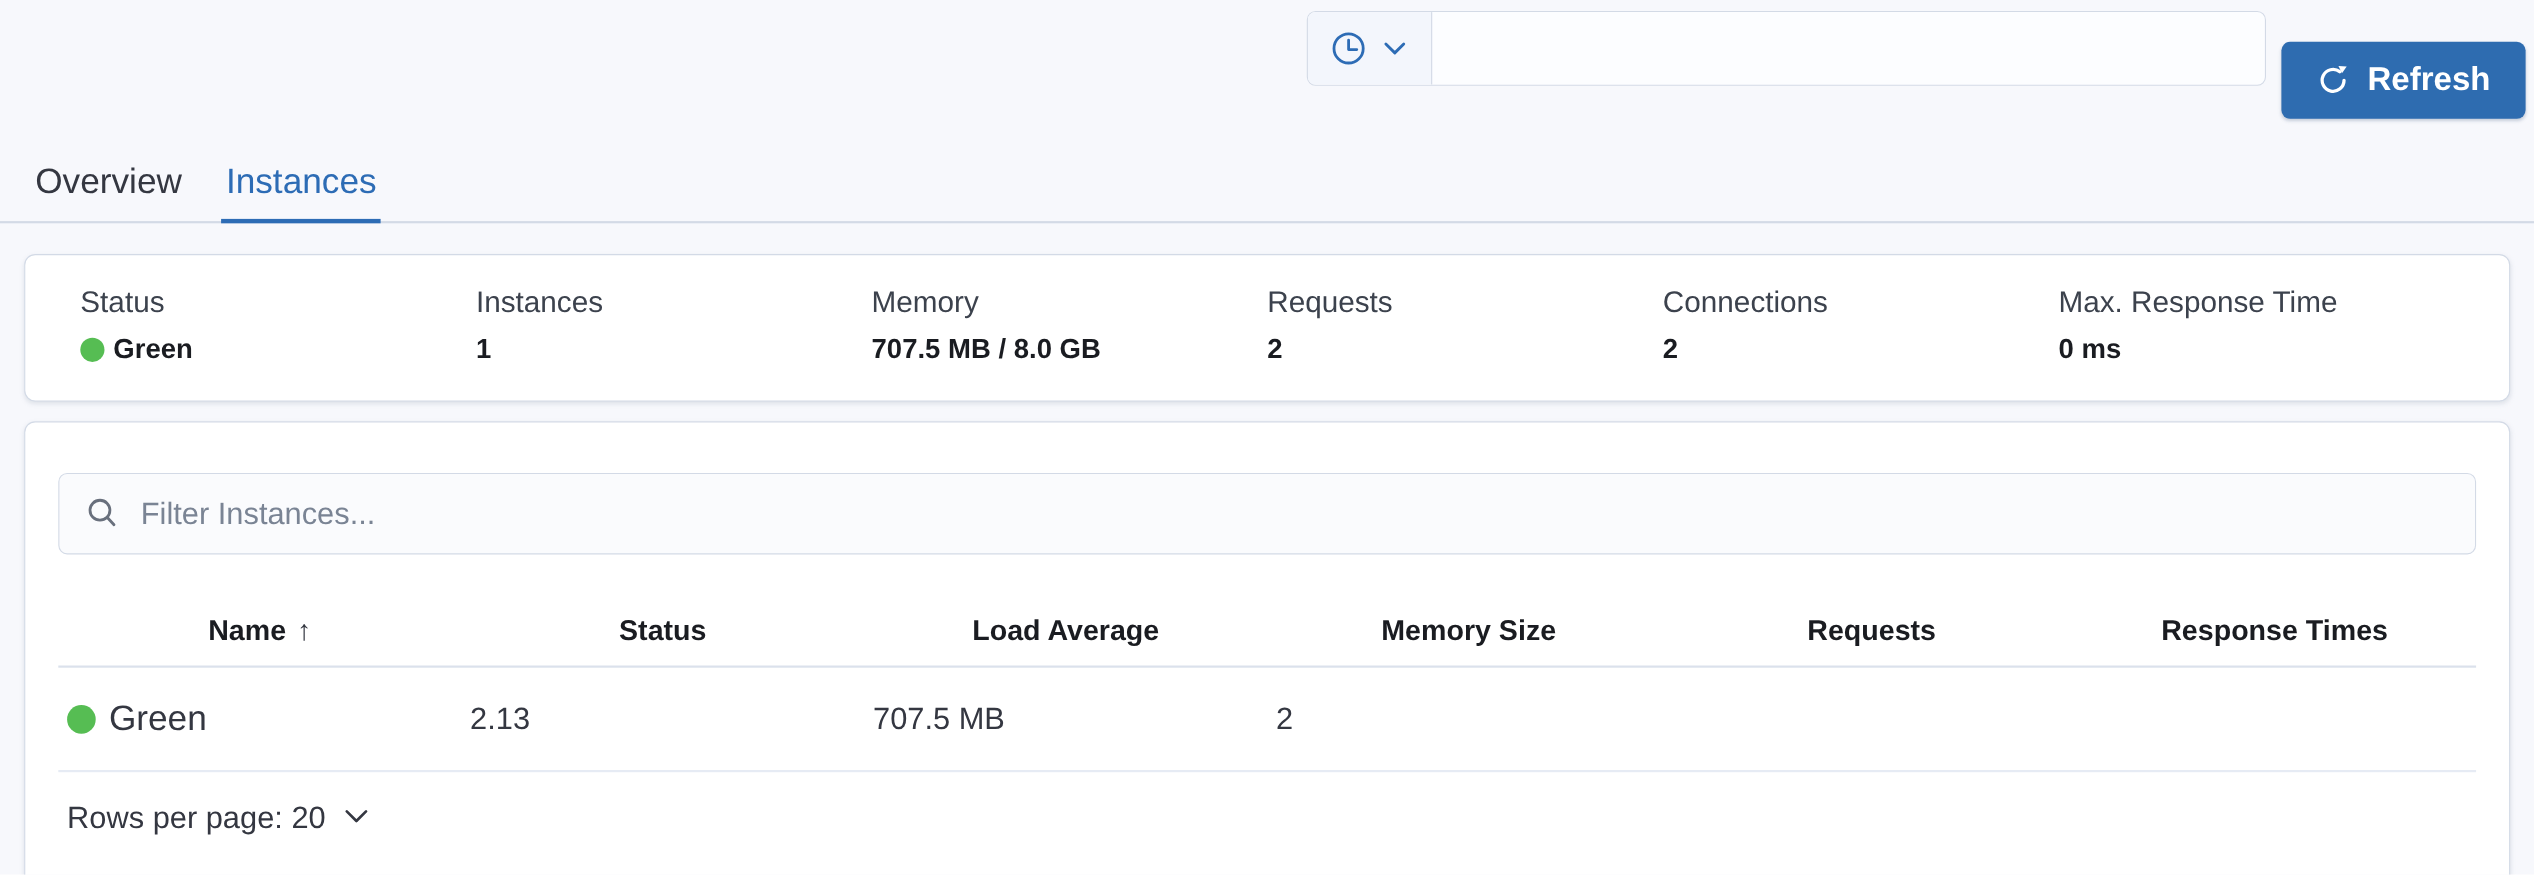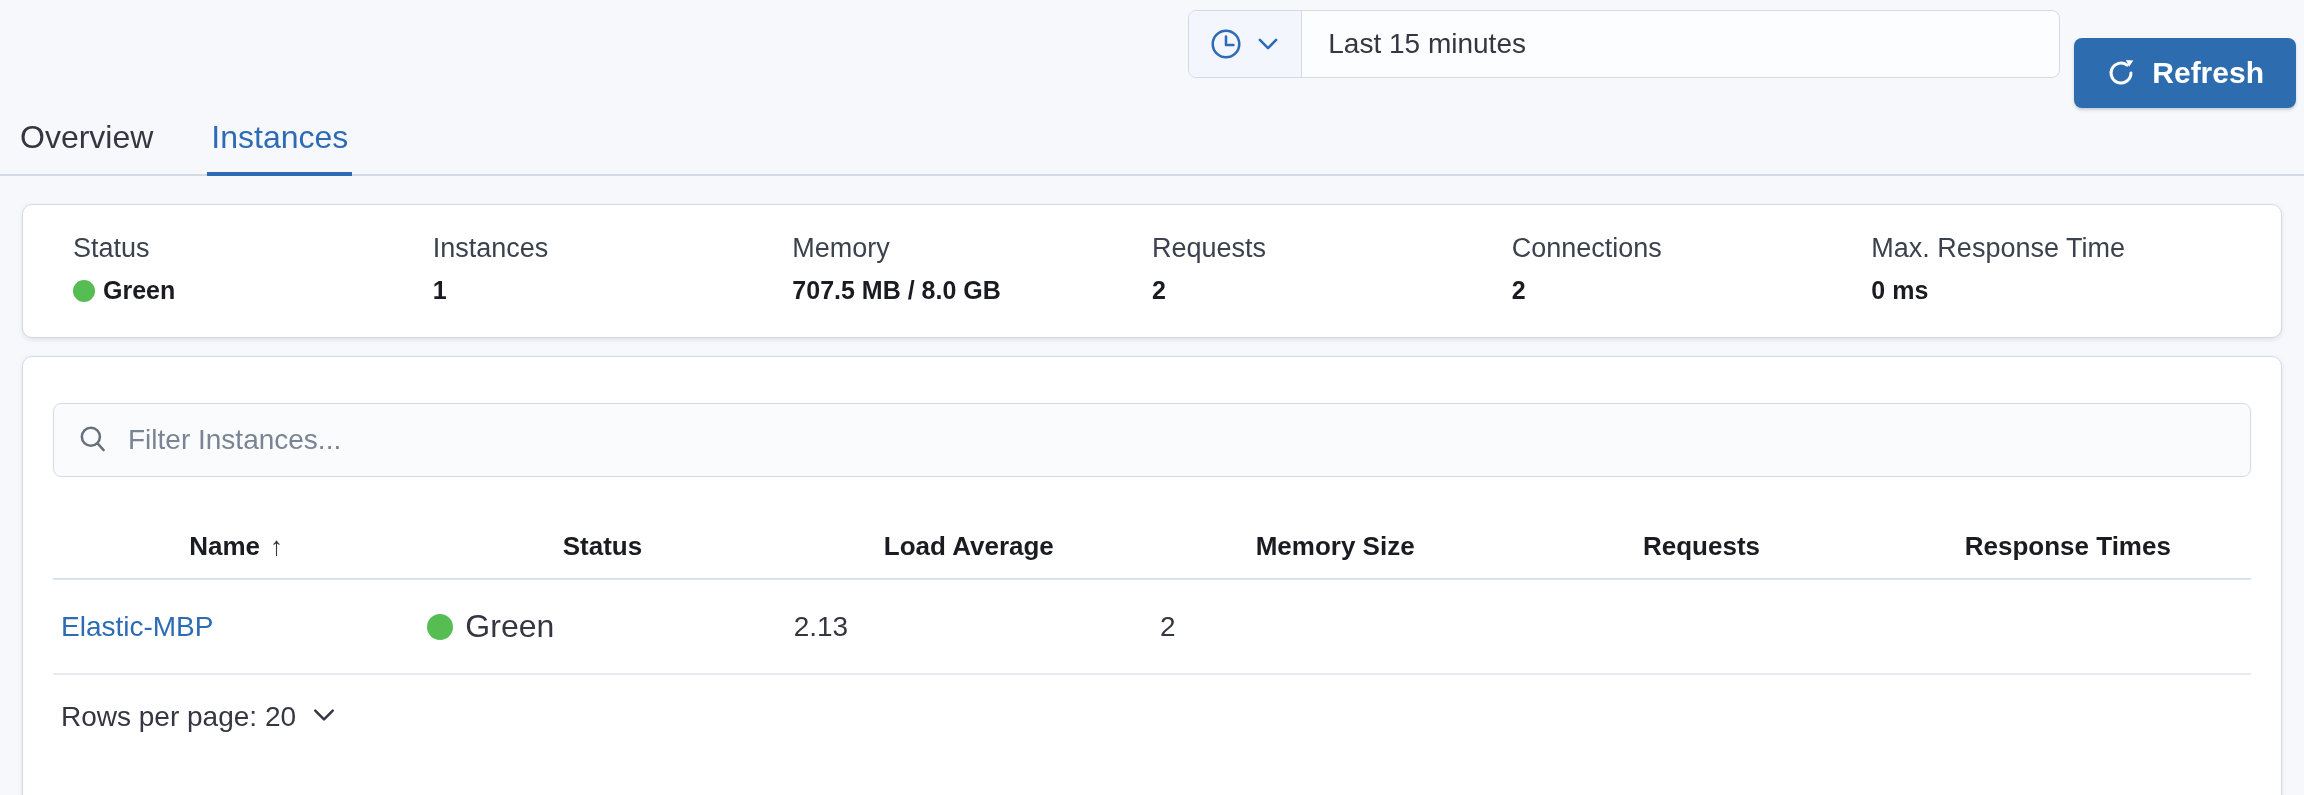--- a/index.html
+++ b/index.html
@@ -34,21 +34,21 @@
   .refresh-btn {
     display: flex; align-items: center; gap: 16px; height: 70px; padding: 0 32px;
     background: #2e6cb0; border: none; border-radius: 8px;
     color: #fff; font-size: 30px; font-weight: 600; cursor: pointer;
     font-family: "Liberation Sans", sans-serif;
     box-shadow: 0 2px 3px rgba(50,80,120,.25);
     margin-top: 28px;
   }
 
   
-  .tabs { display: flex; gap: 50px; padding-left: 16px; margin-top: 3px; border-bottom: 2px solid #d3dae6; }
+  .tabs { display: flex; gap: 32px; padding-left: 28px; margin-top: 30px; border-bottom: 2px solid #d3dae6; }
   .tab {
     font-size: 32px; padding: 8px 4px 16px; color: #343741; cursor: pointer;
     background: none; border: none; font-family: "Liberation Sans", sans-serif;
     border-bottom: 4px solid transparent; margin-bottom: -2px;
   }
   .tab.active { color: #2d6cb5; border-bottom-color: #2d6cb5; }
 
   
   .panel {
     margin: 28px 22px 0; background: #fff;
@@ -110,23 +110,20 @@
               <circle cx="16" cy="16" r="12.5" fill="none" stroke="#2d6cb5" stroke-width="2.4"></circle>
               <path d="M16 9v8h7" fill="none" stroke="#2d6cb5" stroke-width="2.4" stroke-linecap="round" stroke-linejoin="round"></path>
             </svg>
         </span>
         <span class="icon">
           <svg width="26" height="26" viewBox="0 0 16 16">
               <path d="M3 5.5l5 5 5-5" fill="none" stroke="#2d6cb5" stroke-width="1.6" stroke-linecap="round" stroke-linejoin="round"></path>
             </svg>
         </span>
       </button>
-      <button class="range-value">
-        <span>Last 15 minutes</span>
-      </button>
     </div>
     <button class="refresh-btn">
       <span class="icon">
         <svg width="30" height="30" viewBox="0 0 16 16">
             <path d="M13.3 8A5.3 5.3 0 1 1 11.2 3.8" fill="none" stroke="#fff" stroke-width="1.6" stroke-linecap="round"></path>
             <path d="M10.6 1.1 L14.6 1.3 L12.3 4.6 Z" fill="#fff"></path>
           </svg>
       </span>
       <span>Refresh</span>
     </button>
@@ -189,27 +186,25 @@
         </button>
         <button class="th">Status</button>
         <button class="th">Load Average</button>
         <button class="th">Memory Size</button>
         <button class="th">Requests</button>
         <button class="th">Response Times</button>
       </div>
 
       <div class="trow">
         <div class="td">
-          <a class="name-link" href="#">Elastic-MBP</a>
-        </div>
-        <div class="td">
           <span class="dot dot-lg" style="background:#56bd53"></span>
           <span class="health-text">Green</span>
         </div>
         <div class="td">2.13</div>
+        <div class="td">707.5 MB</div>
         <div class="td">2</div>
         <div class="td"></div>
       </div>
 
       <div class="tfooter">
         <button class="rows-per-page">
           <span>Rows per page: 20</span>
           <span class="icon">
             <svg width="28" height="28" viewBox="0 0 16 16">
                 <path d="M3 5.5l5 5 5-5" fill="none" stroke="#343741" stroke-width="1.4" stroke-linecap="round" stroke-linejoin="round"></path>

